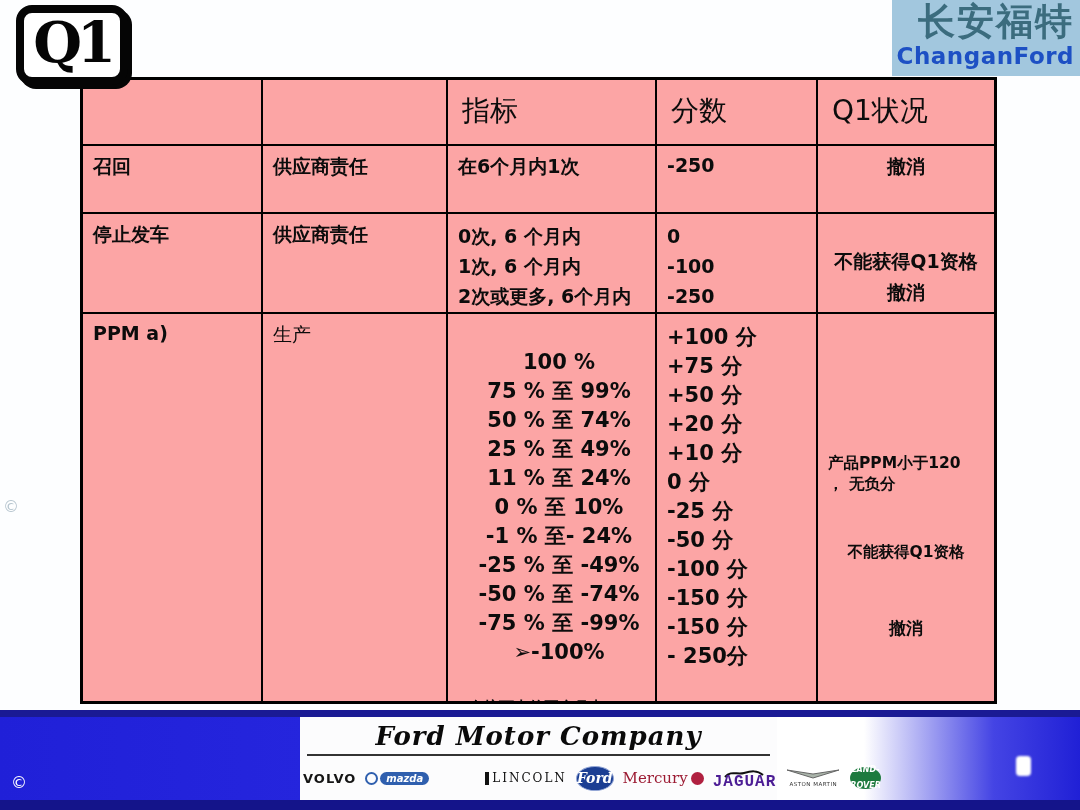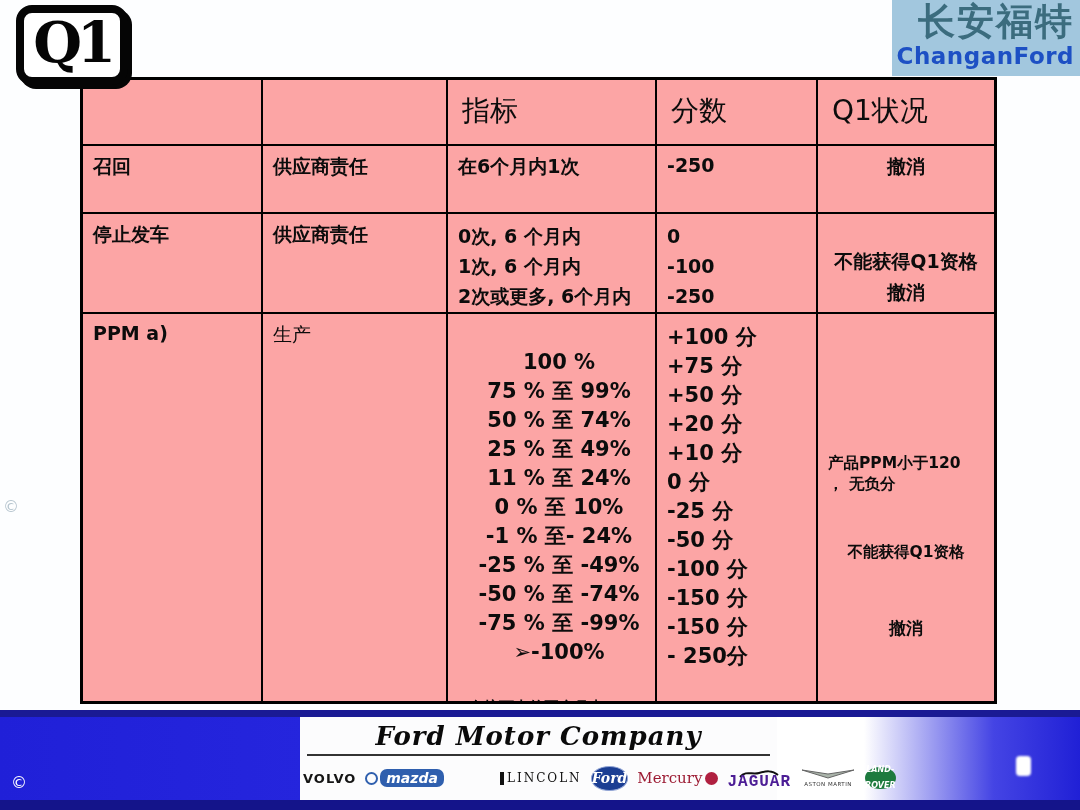--- a/index.html
+++ b/index.html
@@ -66,21 +66,21 @@
     display:flex;flex-direction:column;align-items:center;z-index:6;box-sizing:border-box;
   }
   .fmc-script{font-family:"DejaVu Serif","Liberation Serif",serif;font-style:italic;font-weight:bold;
     font-size:26px;line-height:30px;margin-top:4px;color:#0a0a0a;letter-spacing:1px;}
   .fmc-rule{width:97%;border-top:2px solid #333;margin-top:3px;}
   .brands-row{display:flex;align-items:center;justify-content:space-between;width:100%;
     flex:1;padding:0 3px;box-sizing:border-box;gap:9px;}
   .b-volvo{font-weight:bold;font-size:13px;letter-spacing:1px;color:#151515;}
   .b-mazda{display:flex;align-items:center;gap:2px;}
   .mazda-ring{width:13px;height:13px;border:2px solid #2f5fae;border-radius:50%;box-sizing:border-box;}
-  .mazda-pill{background:#2f5fae;color:#fff;font-size:14px;font-weight:bold;font-style:italic;
+  .mazda-pill{background:#2f5fae;color:#fff;font-size:10px;font-weight:bold;font-style:italic;
     border-radius:7px;padding:1px 6px;}
   .b-lincoln{display:flex;align-items:center;gap:3px;font-family:"DejaVu Serif","Liberation Serif",serif;
     font-size:12px;letter-spacing:2px;color:#111;padding-left:47px;}
   .lincoln-mark{width:4px;height:13px;background:#111;}
   .b-ford{width:62px;height:25px;background:#1b3e93;border-radius:50%;display:flex;align-items:center;
     justify-content:center;color:#fff;font-family:"DejaVu Serif","Liberation Serif",serif;
     font-style:italic;font-weight:bold;font-size:14px;border:1px solid #93a6d6;box-sizing:border-box;}
   .b-mercury{display:flex;align-items:center;gap:3px;font-family:"DejaVu Serif","Liberation Serif",serif;
     font-size:15px;color:#9c1b33;}
   .merc-circle{width:13px;height:13px;border-radius:50%;background:#b02040;display:inline-block;}

